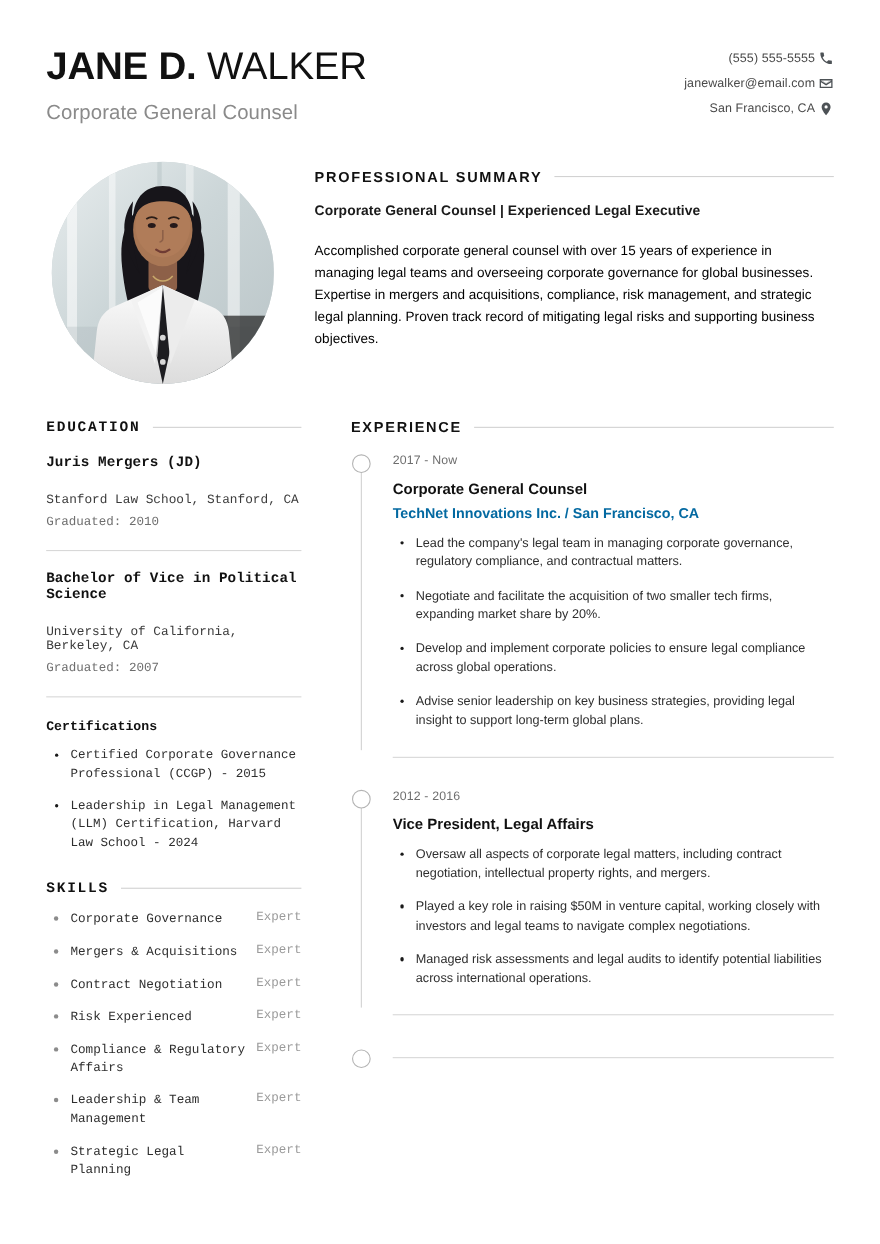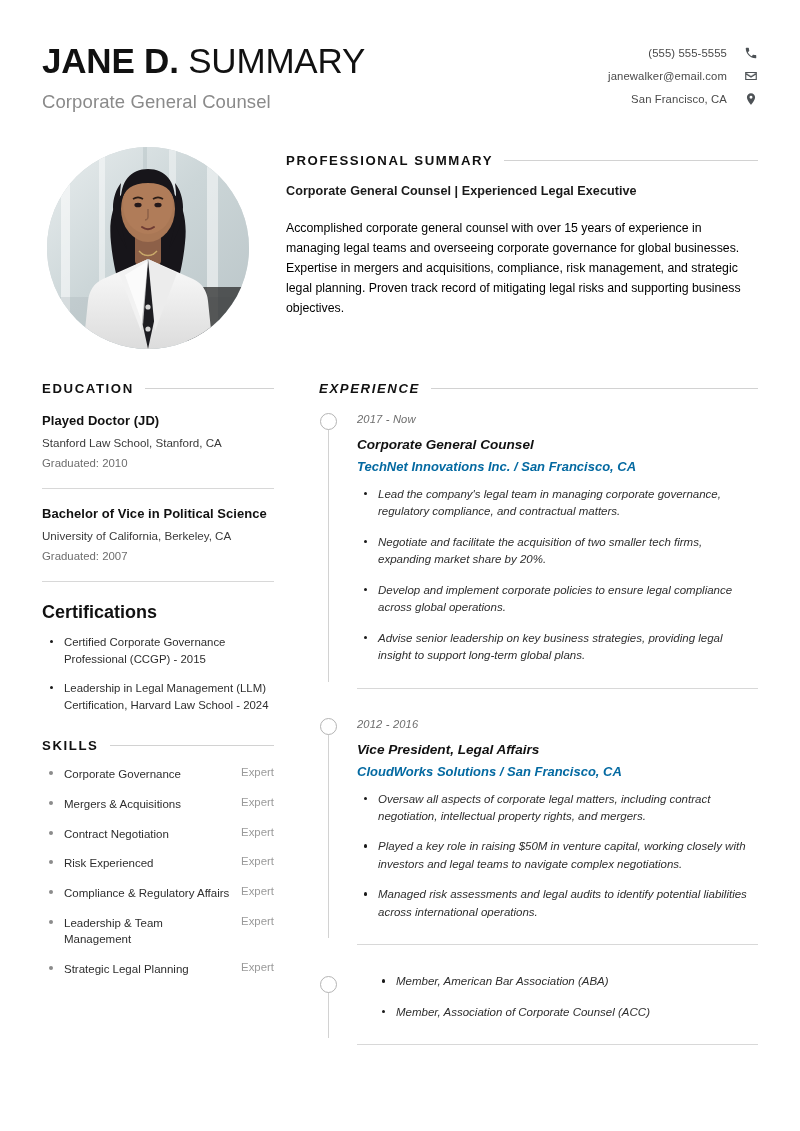--- a/index.html
+++ b/index.html
@@ -15,21 +15,21 @@
   
   .header { display: flex; align-items: flex-start; justify-content: space-between;
             padding: 38px 42px 0 42px; }
   .name-block { padding-top: 4px; }
   .name { font-size: 35px; line-height: 1.08; letter-spacing: -0.2px; color: #111; white-space: nowrap; }
   .name .fn { font-weight: 700; }
   .name .ln { font-weight: 400; }
   .job-title { font-size: 18.5px; color: #8a8a8a; font-weight: 400; margin-top: 11px; letter-spacing: 0.1px; }
 
   .contact { display: flex; flex-direction: column; gap: 9px; align-items: flex-end; padding-top: 8px; }
-  .contact-row { display: flex; align-items: center; justify-content: space-between; gap: 17px; }
+  .contact-row { display: flex; align-items: center; justify-content: space-between; gap: 3px; }
   .contact-text { font-size: 11.3px; color: #4a4a4a; letter-spacing: 0.1px; }
   .ico { width: 14px; height: 14px; display: block; flex: 0 0 14px; }
   .ico svg { display: block; width: 14px; height: 14px; fill: #4d5256; }
 
   
   .top-body { display: flex; padding: 26px 42px 0 42px; gap: 32px; }
   .photo-col { width: 212px; flex: 0 0 212px; display: flex; justify-content: center; padding-top: 8px; }
   .photo {
     width: 202px; height: 202px; border-radius: 50%; overflow: hidden;
     position: relative; background: #cfd6d8;
@@ -44,31 +44,31 @@
     font-size: 13.2px; font-weight: 700; letter-spacing: 1.6px;
     color: #111; white-space: nowrap; text-transform: uppercase;
   }
   .sec-head .rule { flex: 1 1 auto; height: 1px; background: #d2d2d2; }
 
   .sub-headline { font-size: 12.6px; font-weight: 700; color: #1a1a1a; margin-top: 16px; letter-spacing: 0.05px; }
   .summary-text { font-size: 12.3px; line-height: 1.63; color: #000000; margin-top: 20px; }
 
   
   .columns { display: flex; padding: 32px 42px 0 42px; gap: 45px; align-items: flex-start; }
-  .left-col { width: 232px; flex: 0 0 232px; }
-  .right-col { flex: 1 1 auto; font-style: italic; }
+  .left-col { width: 232px; flex: 0 0 232px; font-family: Liberation Mono, monospace; }
+  .right-col { flex: 1 1 auto; }
 
   
   .edu-item { margin-top: 17px; }
   .edu-degree { font-size: 13px; font-weight: 700; color: #111; letter-spacing: 0.05px; }
-  .edu-school { font-size: 11.6px; color: #3a3a3a; margin-top: 8px; }
+  .edu-school { font-size: 11.6px; color: #3a3a3a; margin-top: 20px; }
   .edu-year { font-size: 11.4px; color: #6e6e6e; margin-top: 8px; }
   .edu-divider { height: 1px; background: #d8d8d8; margin: 19px 0 0 0; }
 
-  .cert-title { font-size: 18px; font-weight: 700; color: #111; margin-top: 20px; }
+  .cert-title { font-size: 12px; font-weight: 700; color: #111; margin-top: 20px; }
   ul.plain { list-style: none; }
   .cert-list { margin-top: 11px; }
   .cert-list li {
     font-size: 11.4px; line-height: 1.5; color: #2e2e2e;
     position: relative; padding-left: 22px; margin-bottom: 12px;
   }
   .cert-list li:before {
     content: ""; position: absolute; left: 8px; top: 6px;
     width: 3.2px; height: 3.2px; border-radius: 50%; background: #1a1a1a;
   }
@@ -124,21 +124,21 @@
   }
   .affil-inner { padding-left: 18px; }
 </style>
 </head>
 <body>
 
 <div class="page">
 
   <div class="header">
     <div class="name-block">
-      <div class="name"><span class="fn">JANE D.</span> <span class="ln">SUMMARY</span></div>
+      <div class="name"><span class="fn">JANE D.</span> <span class="ln">WALKER</span></div>
       <div class="job-title">Corporate General Counsel</div>
     </div>
 
     <div class="contact">
       <div class="contact-row">
         <span class="contact-text">(555) 555-5555</span>
         <span class="ico">
           <svg viewBox="0 0 24 24">
               <path d="M6.6 10.8c1.4 2.8 3.8 5.2 6.6 6.6l2.2-2.2c.3-.3.7-.4 1-.2 1.2.4 2.4.6 3.6.6.6 0 1 .4 1 1V20c0 .6-.4 1-1 1C10.6 21 3 13.4 3 4c0-.6.4-1 1-1h3.4c.6 0 1 .4 1 1 0 1.3.2 2.5.6 3.6.1.3 0 .7-.2 1l-2.2 2.2z"></path>
             </svg>
@@ -237,21 +237,21 @@
   <div class="columns">
 
     <div class="left-col">
 
       <div class="sec-head">
         <h2>EDUCATION</h2>
         <span class="rule"></span>
       </div>
 
       <div class="edu-item">
-        <div class="edu-degree">Played Doctor (JD)</div>
+        <div class="edu-degree">Juris Mergers (JD)</div>
         <div class="edu-school">Stanford Law School, Stanford, CA</div>
         <div class="edu-year">Graduated: 2010</div>
       </div>
 
       <div class="edu-divider"></div>
 
       <div class="edu-item">
         <div class="edu-degree">Bachelor of Vice in Political Science</div>
         <div class="edu-school">University of California, Berkeley, CA</div>
         <div class="edu-year">Graduated: 2007</div>
@@ -325,38 +325,33 @@
         </div>
         <div class="exp-divider"></div>
       </div>
 
       <div class="exp-block" style="margin-top:12px;">
         <div class="tl-item">
           <span class="tl-marker"></span>
           <span class="tl-line"></span>
           <div class="tl-dates">2012 - 2016</div>
           <div class="tl-role">Vice President, Legal Affairs</div>
-          <div class="tl-company">CloudWorks Solutions / San Francisco, CA</div>
           <ul class="plain tl-bullets">
             <li>Oversaw all aspects of corporate legal matters, including contract negotiation, intellectual property rights, and mergers.</li>
             <li>Played a key role in raising $50M in venture capital, working closely with investors and legal teams to navigate complex negotiations.</li>
             <li>Managed risk assessments and legal audits to identify potential liabilities across international operations.</li>
           </ul>
         </div>
         <div class="exp-divider"></div>
       </div>
 
 
       <div class="exp-block affil-wrap">
         <div class="tl-item">
           <span class="tl-marker"></span>
           <span class="tl-line"></span>
-          <ul class="plain affil-bullets affil-inner">
-            <li>Member, American Bar Association (ABA)</li>
-            <li>Member, Association of Corporate Counsel (ACC)</li>
-          </ul>
         </div>
         <div class="exp-divider"></div>
       </div>
 
     </div>
   </div>
 </div>
 
 </body></html>

